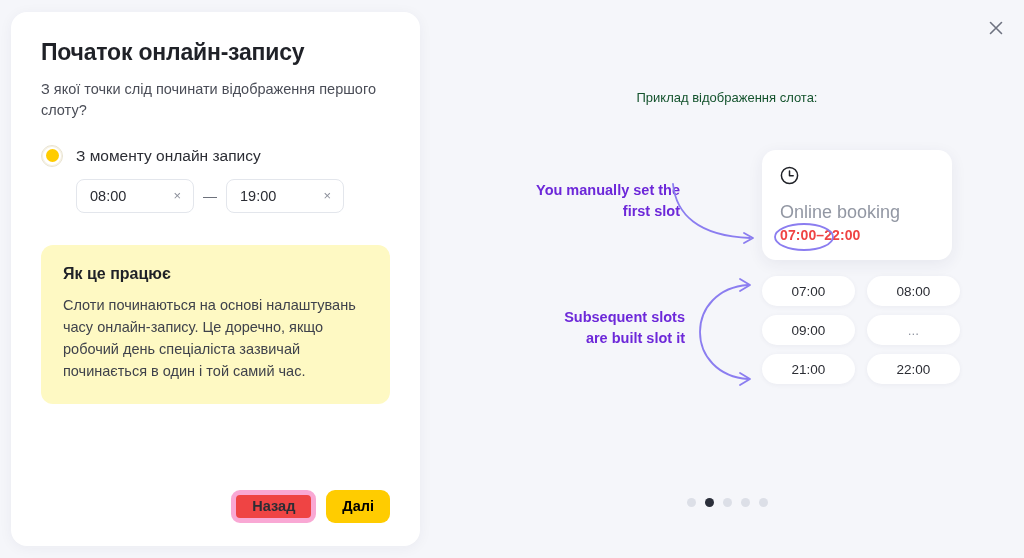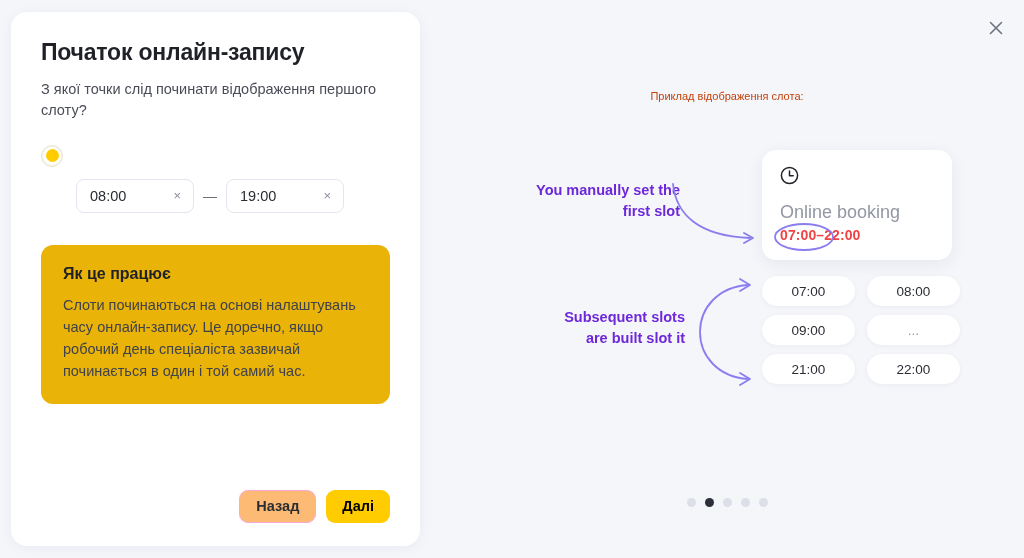--- a/index.html
+++ b/index.html
@@ -142,21 +142,21 @@
   }
   .range-dash {
     font-size: 14px;
     color: #6d717c;
     user-select: none;
   }
 
   
   .info-box {
     margin-top: 32px;
-    background: #eab308;
+    background: #fef9c3;
     border-radius: 12px;
     padding: 20px 22px 22px 22px;
   }
   .info-title {
     font-size: 16px;
     font-weight: 700;
     color: #1f2127;
     margin: 0 0 11px 0;
   }
   .info-text {
@@ -181,45 +181,45 @@
     border-radius: 9px;
     font-family: inherit;
     font-size: 14.5px;
     font-weight: 600;
     height: 33px;
     padding: 0 16px;
     cursor: pointer;
     line-height: 1;
   }
   .btn-secondary {
-    background: #fdba74;
+    background: #ef4444;
     color: #2b2d34;
-    border: 1px solid #f9a8d4;
+    border: 5px solid #f9a8d4;
   }
   .btn-primary {
     background: #ffcc00;
     color: #000000;
   }
 
   
   .right-area {
     position: absolute;
     left: 430px;
     top: 0;
     width: 594px;
     height: 558px;
   }
   .example-caption {
     position: absolute;
     top: 90px;
     left: 0;
     width: 594px;
     text-align: center;
-    font-size: 11px;
-    color: #c2410c;
+    font-size: 13px;
+    color: #14532d;
   }
 
   
   .annot {
     position: absolute;
     font-size: 14.5px;
     font-weight: 700;
     color: #6d28d9;
     line-height: 1.42;
     text-align: right;
@@ -324,20 +324,21 @@
     </span>
   </button>
 
   <div class="left-panel">
 
     <h1 class="panel-title">Початок онлайн-запису</h1>
     <p class="panel-subtitle">З якої точки слід починати відображення першого слоту?</p>
 
     <div class="option-row">
       <span class="radio checked"></span>
+      <span class="option-label">З моменту онлайн запису</span>
     </div>
 
     <div class="time-range">
       <div class="time-field">
         <span class="time-value">08:00</span>
         <span class="time-clear">×</span>
       </div>
       <span class="range-dash">—</span>
       <div class="time-field">
         <span class="time-value">19:00</span>

